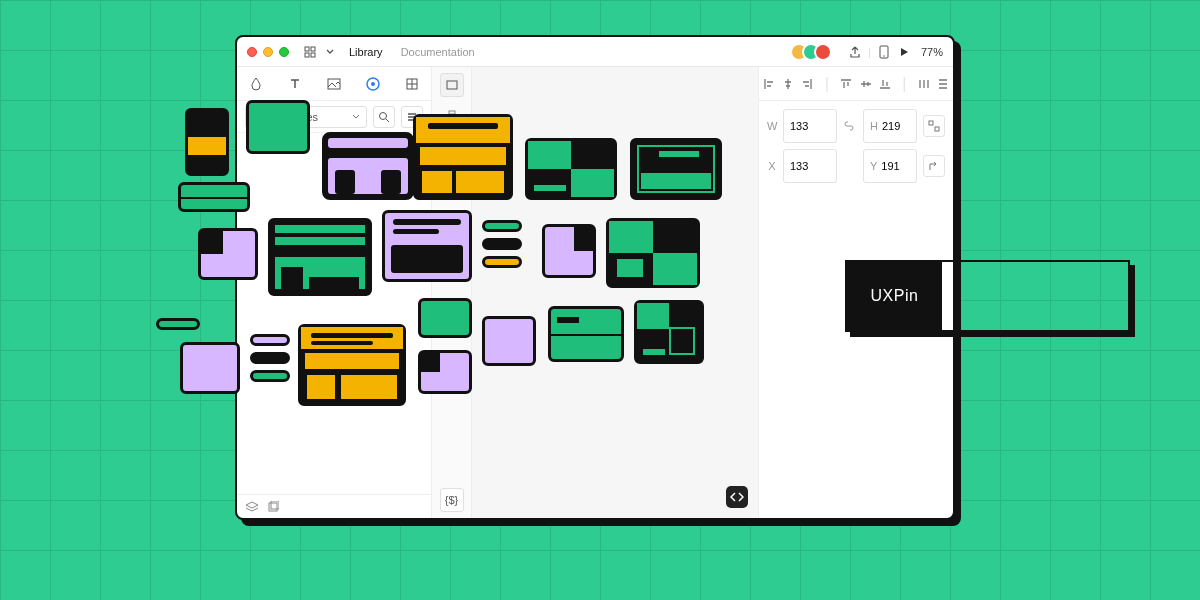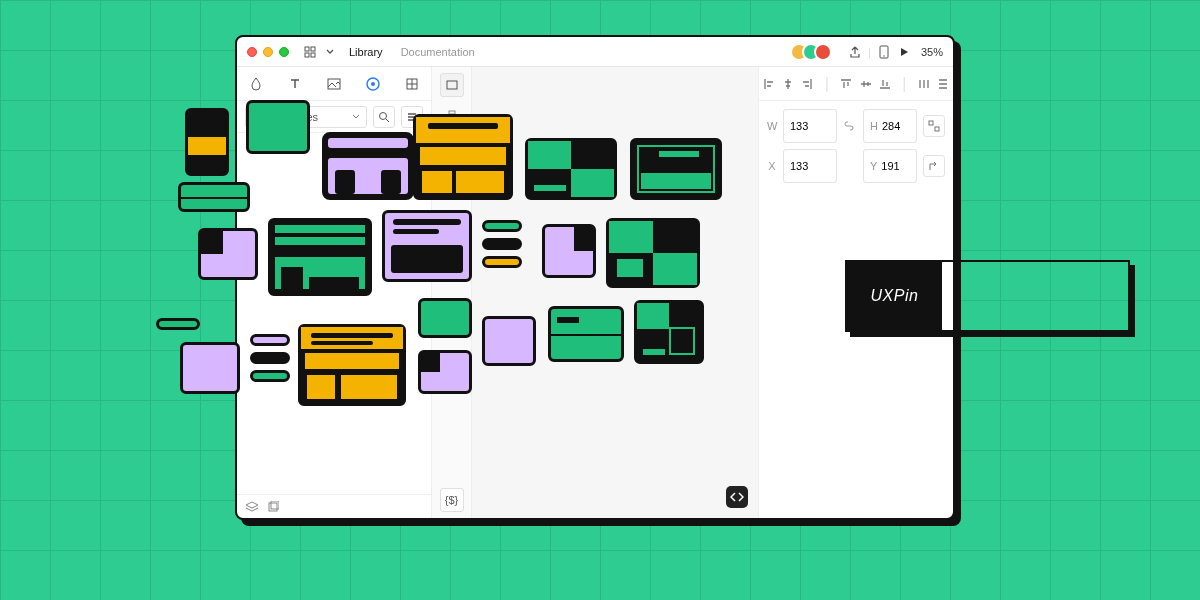--- a/index.html
+++ b/index.html
@@ -176,21 +176,20 @@
 
 .merge {
   position:absolute;
   right:70px;
   top:260px;
   width:285px;
   height:72px;
   display:flex;
   border:2px solid #111;
   box-shadow:5px 5px 0 #111;
-  font-style:italic;
 }
 .merge-left { width:95px;background:#111;color:#fff;display:flex;align-items:center;justify-content:center;font-size:16px;letter-spacing:0.5px;font-weight:500;}
 .merge-right { flex:1;background:#fff;display:flex;align-items:center;justify-content:center;gap:10px;font-family:monospace;font-size:24px;}
 .merge-right svg { width: 30px; height: 30px; }
 
 svg { display:block; }
 </style>
 </head>
 <body>
 
@@ -233,21 +232,21 @@
       <svg width="10" height="14" viewBox="0 0 10 14">
           <rect x="1" y="1" width="8" height="12" rx="1" fill="none" stroke="#555"></rect>
           <circle cx="5" cy="11" r="0.7" fill="#555"></circle>
         </svg>
     </span>
     <span class="tb-icon">
       <svg width="10" height="10" viewBox="0 0 10 10">
           <path d="M2 1 L9 5 L2 9 Z" fill="#333"></path>
         </svg>
     </span>
-    <span class="zoom">35%</span>
+    <span class="zoom">77%</span>
   </div>
 
   <div class="body">
     <div class="sidebar">
       <div class="tool-tabs">
         <span class="ti">
             <svg width="12" height="14" viewBox="0 0 12 14">
               <path d="M6 1 C3 5 2 7 2 9 a4 4 0 0 0 8 0 C10 7 9 5 6 1Z" fill="none" stroke="#555"></path>
             </svg>
           </span>
@@ -383,21 +382,21 @@
         <div class="v">
             <span>133</span>
           </div>
         <span class="l">
             <svg width="12" height="12" viewBox="0 0 12 12">
               <path d="M4 6a2 2 0 0 1 0-4h1M8 6a2 2 0 0 1 0 4H7M4 6h4" fill="none" stroke="#999"></path>
             </svg>
           </span>
         <div class="v">
             <span style="color:#999;margin-right:4px">H</span>
-            <span>284</span>
+            <span>219</span>
           </div>
         <div class="b">
             <svg width="12" height="12" viewBox="0 0 12 12">
               <rect x="1" y="1" width="4" height="4" fill="none" stroke="#777"></rect>
               <rect x="7" y="7" width="4" height="4" fill="none" stroke="#777"></rect>
             </svg>
           </div>
 
         <span class="l">X</span>
         <div class="v">

